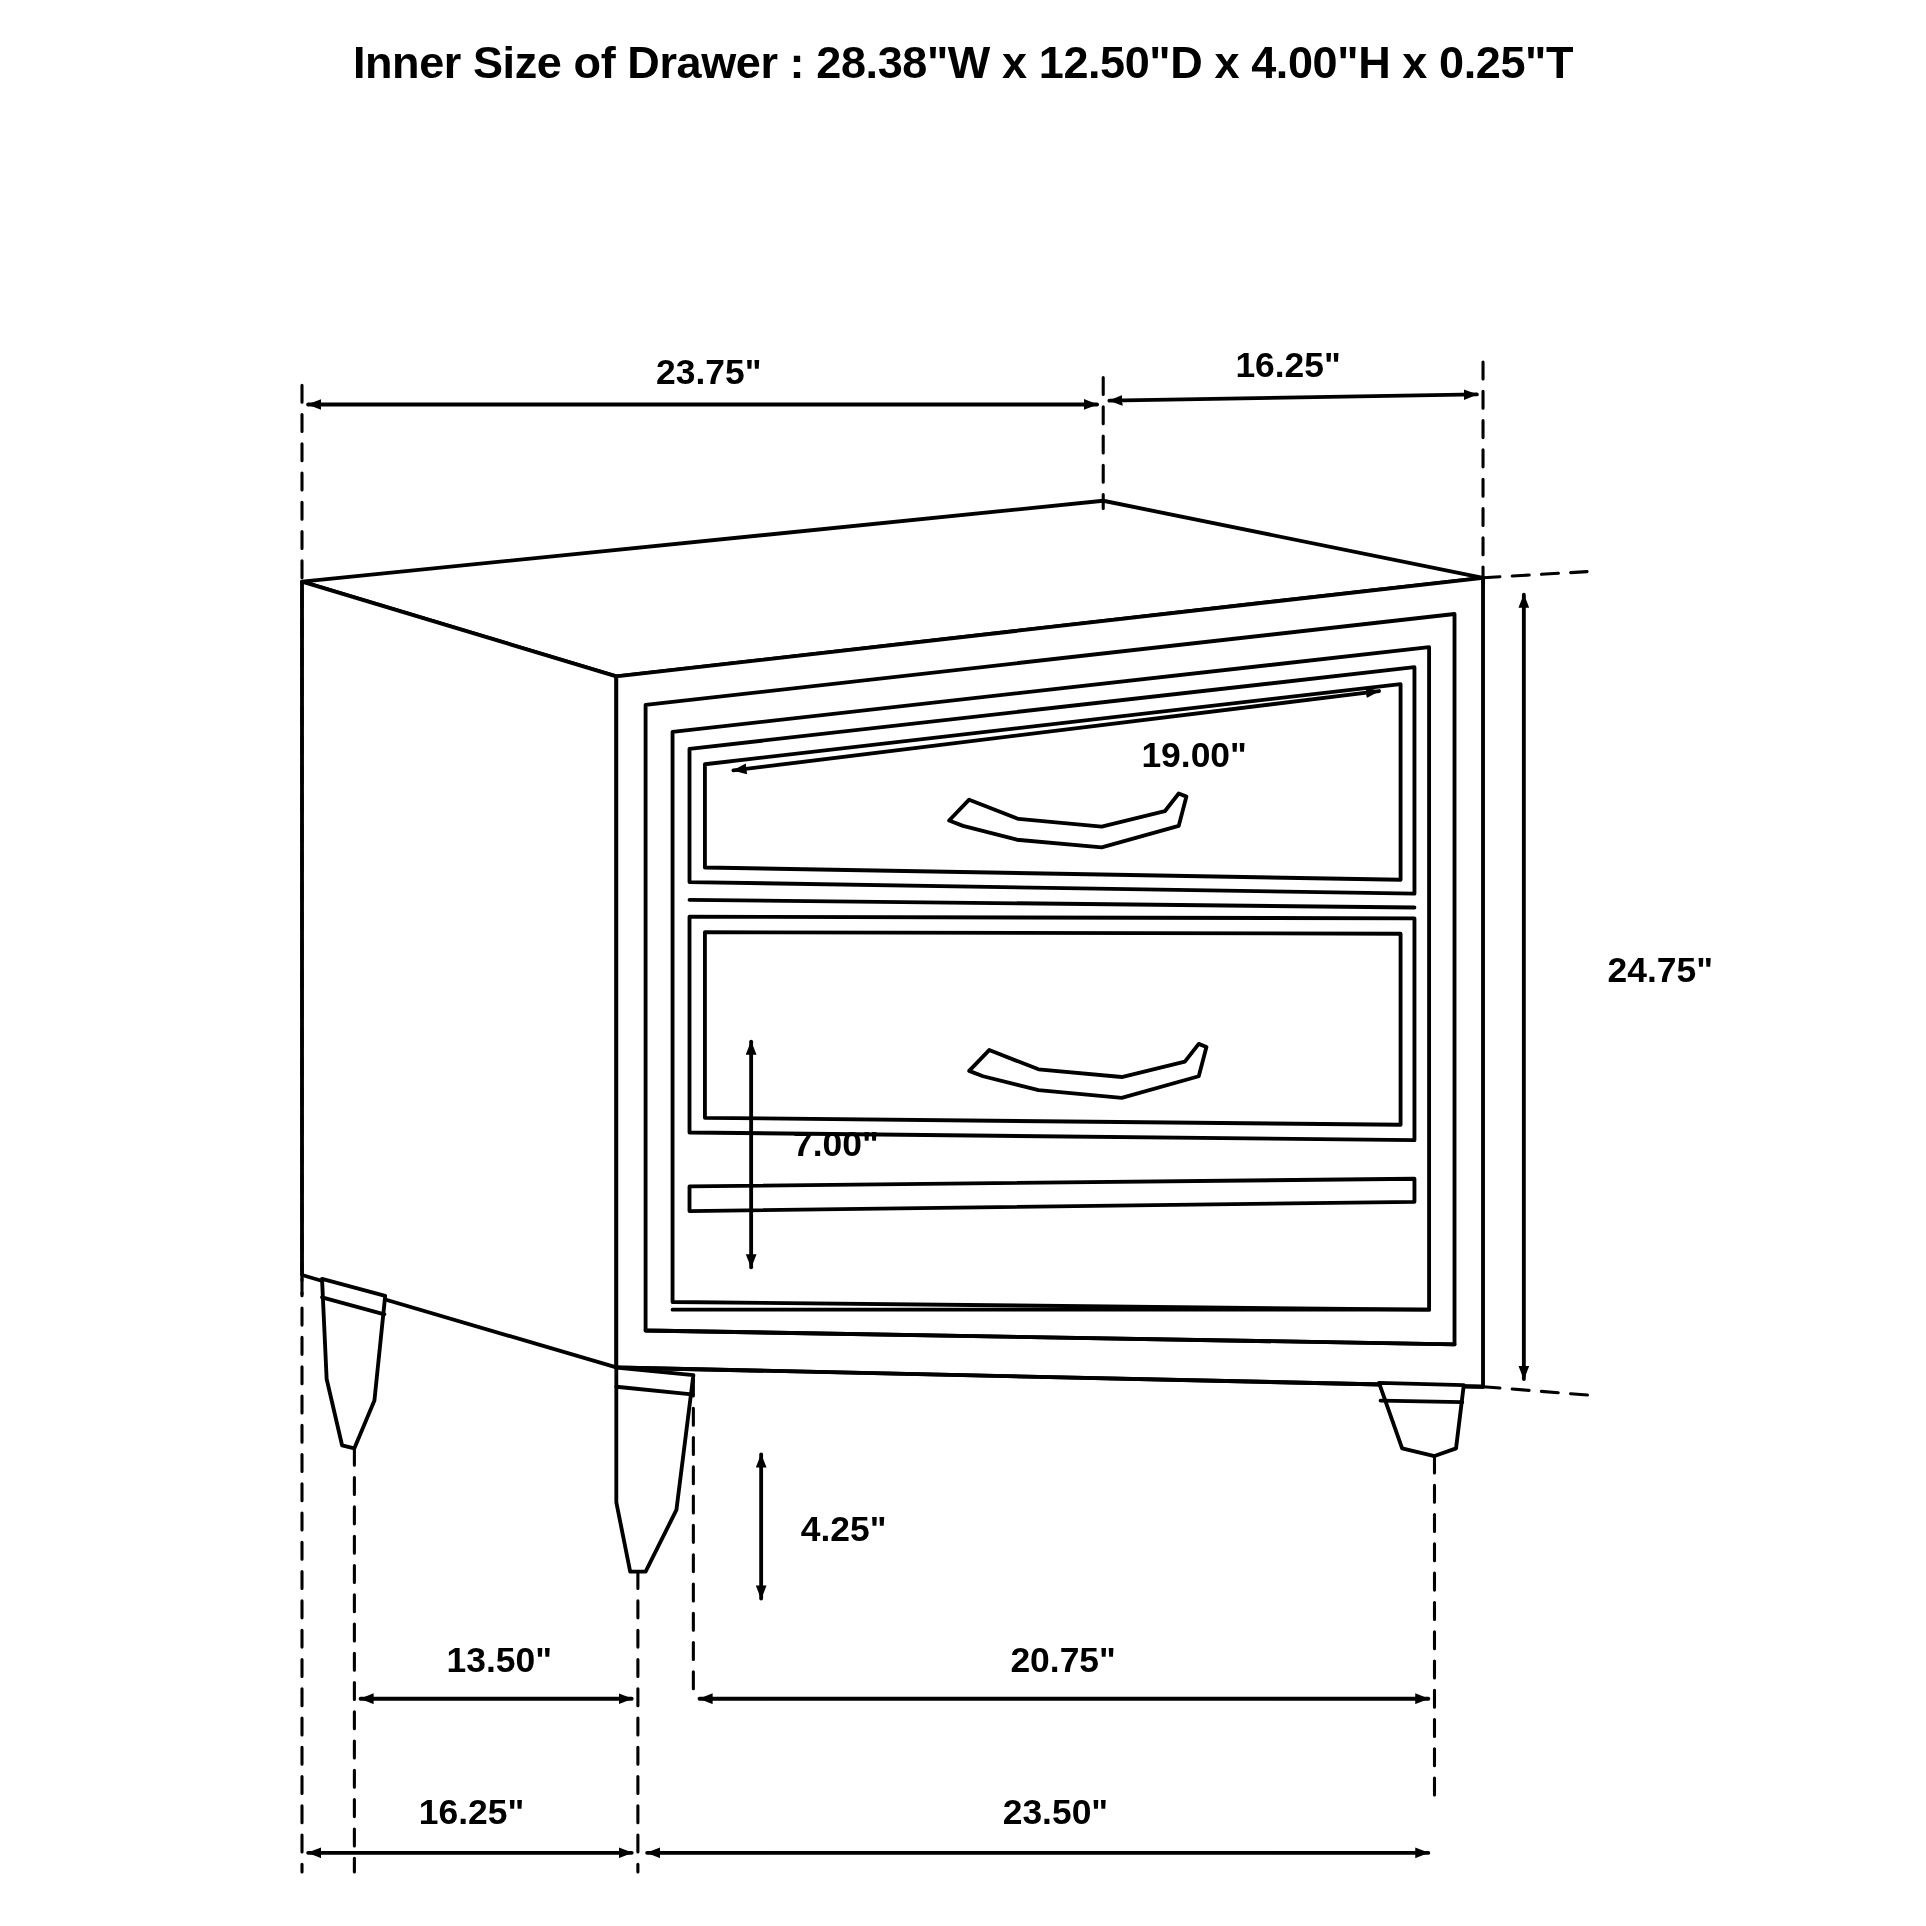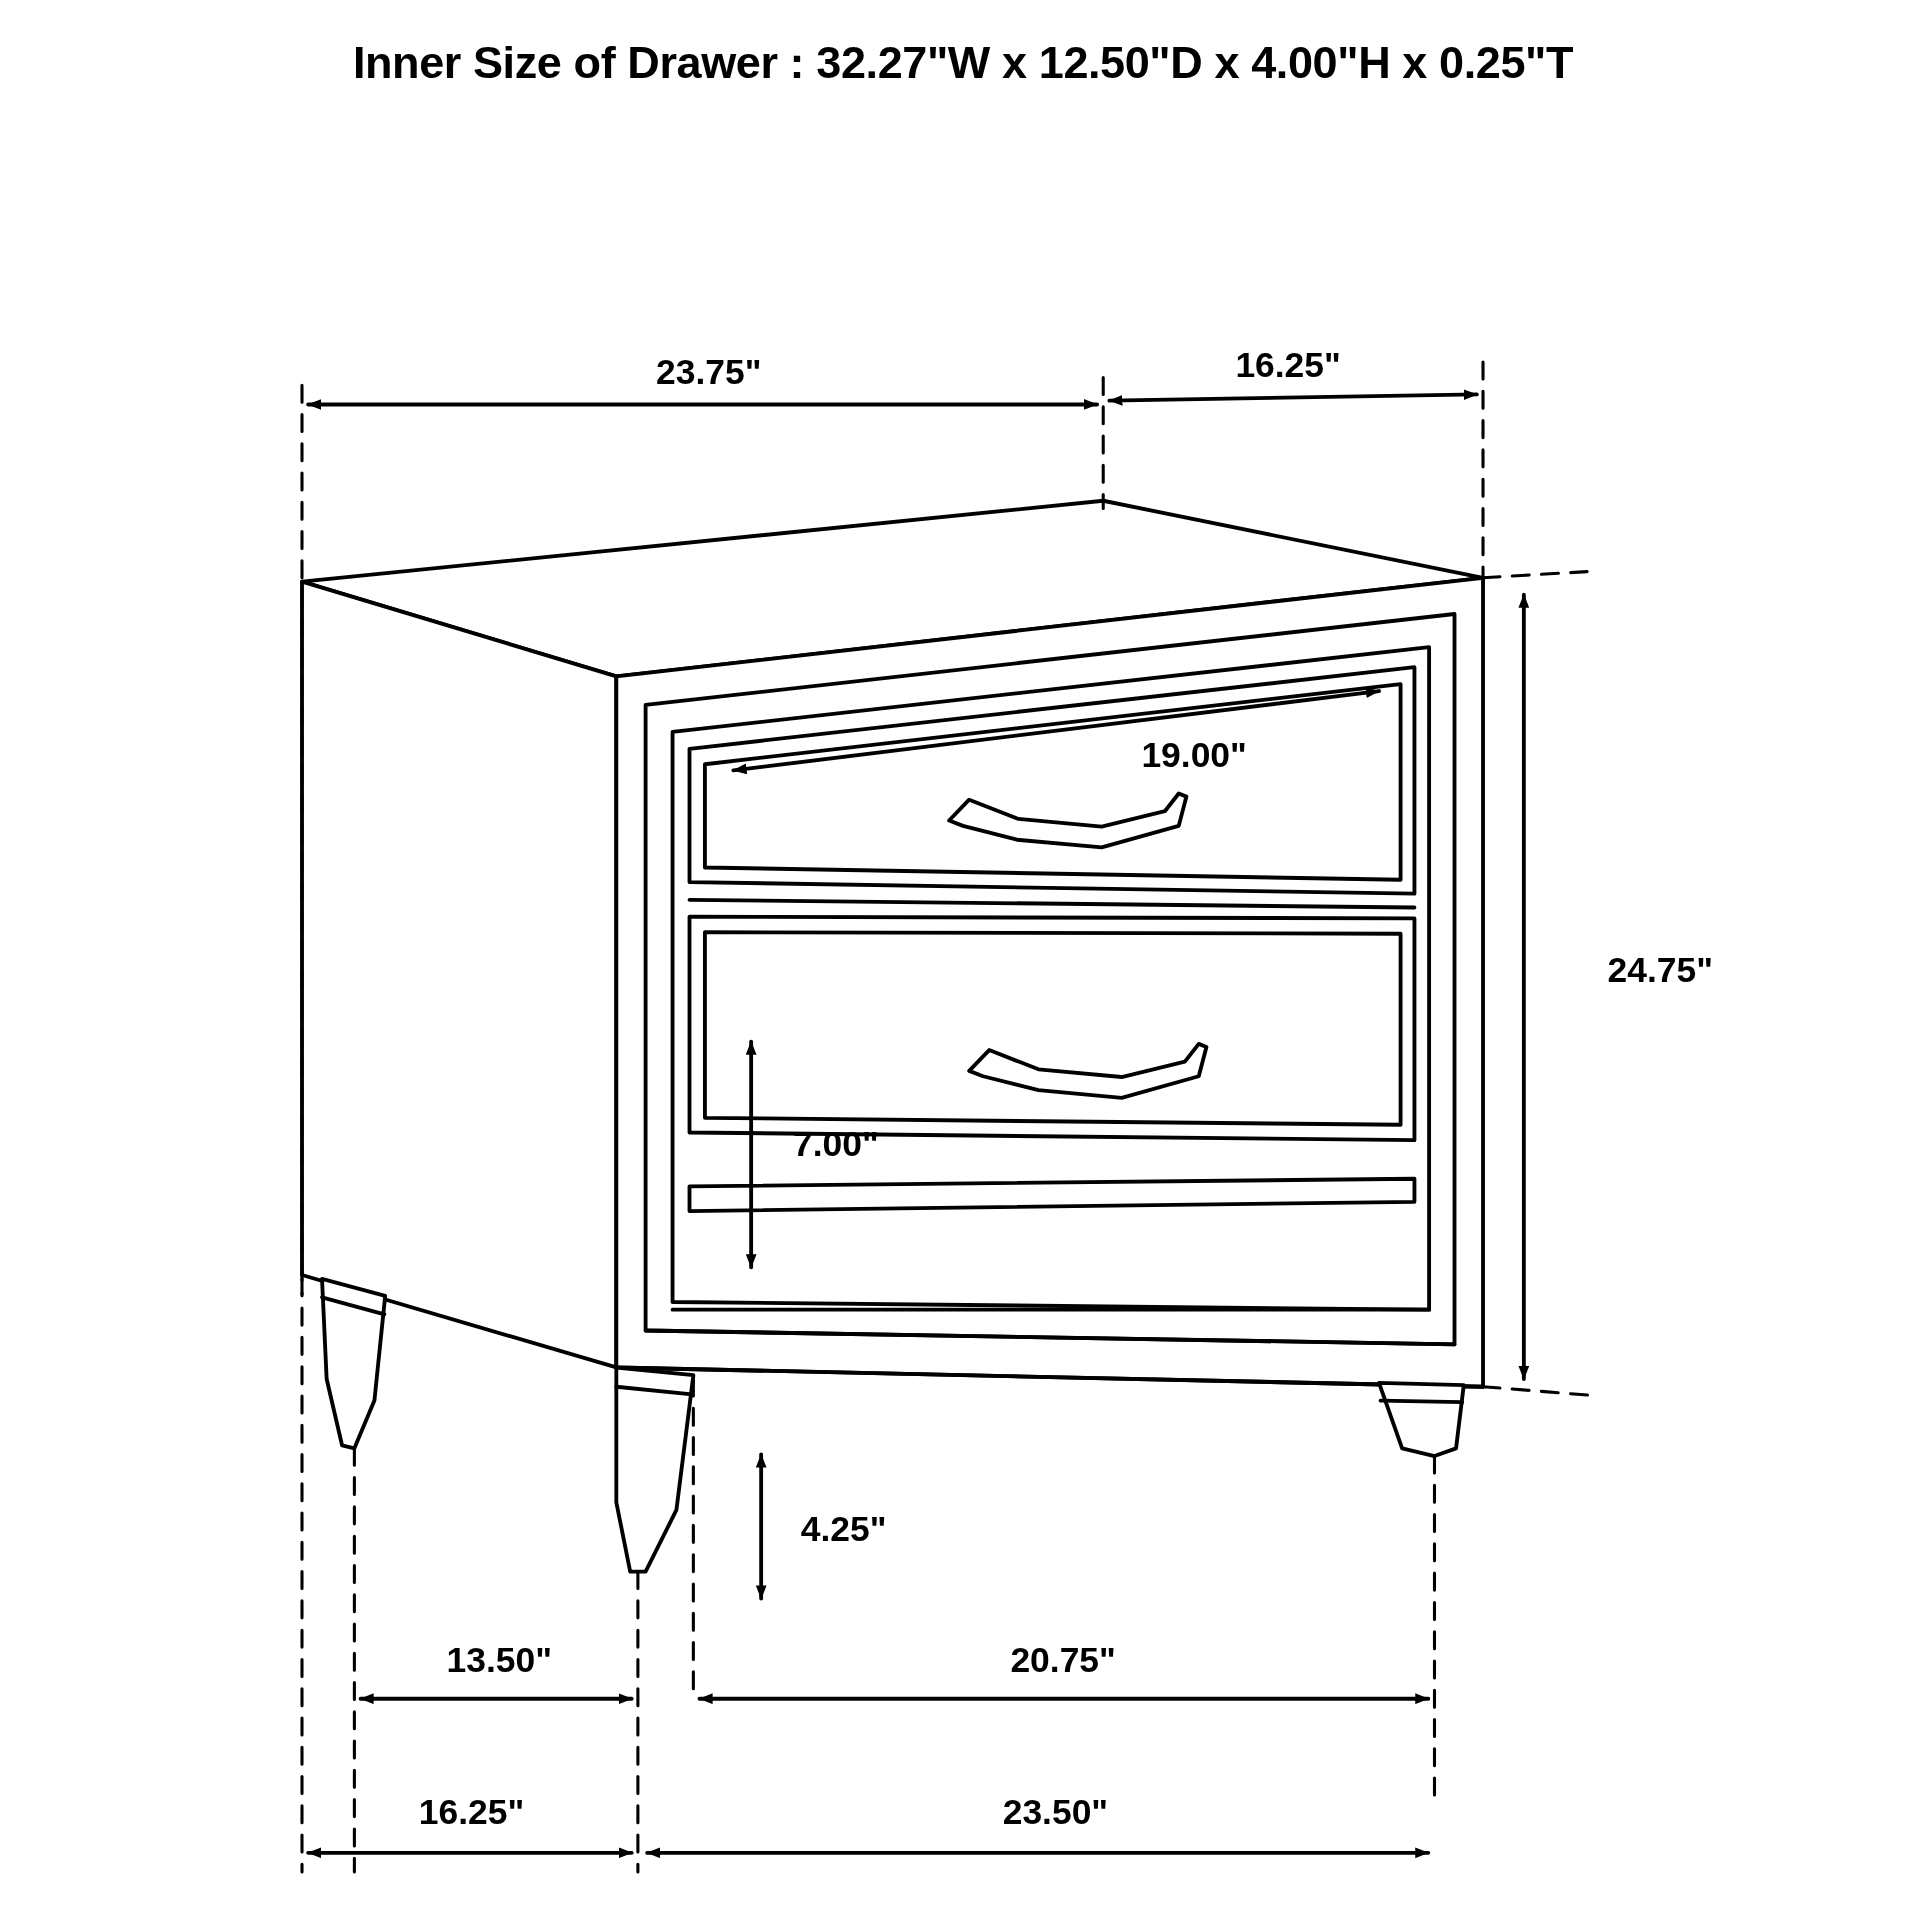--- a/index.html
+++ b/index.html
@@ -42,21 +42,21 @@
     font-size: 46px;
     font-weight: bold;
     fill: #000000;
   }
 </style>
 </head>
 <body>
 
 <div id="stage">
 
-  <div class="title">Inner Size of Drawer : 32.27"W x 12.50"D x 4.00"H x 0.25"T</div>
+  <div class="title">Inner Size of Drawer : 28.38"W x 12.50"D x 4.00"H x 0.25"T</div>
 
   <svg class="diagram" viewBox="0 0 2500 2500">
     <defs>
       <marker id="arrEnd" markerWidth="18" markerHeight="14" refX="17" refY="7" orient="auto" markerUnits="userSpaceOnUse">
         <path d="M0,0 L18,7 L0,14 z" fill="#000"></path>
       </marker>
       <marker id="arrStart" markerWidth="18" markerHeight="14" refX="1" refY="7" orient="auto" markerUnits="userSpaceOnUse">
         <path d="M18,0 L0,7 L18,14 z" fill="#000"></path>
       </marker>
     </defs>

